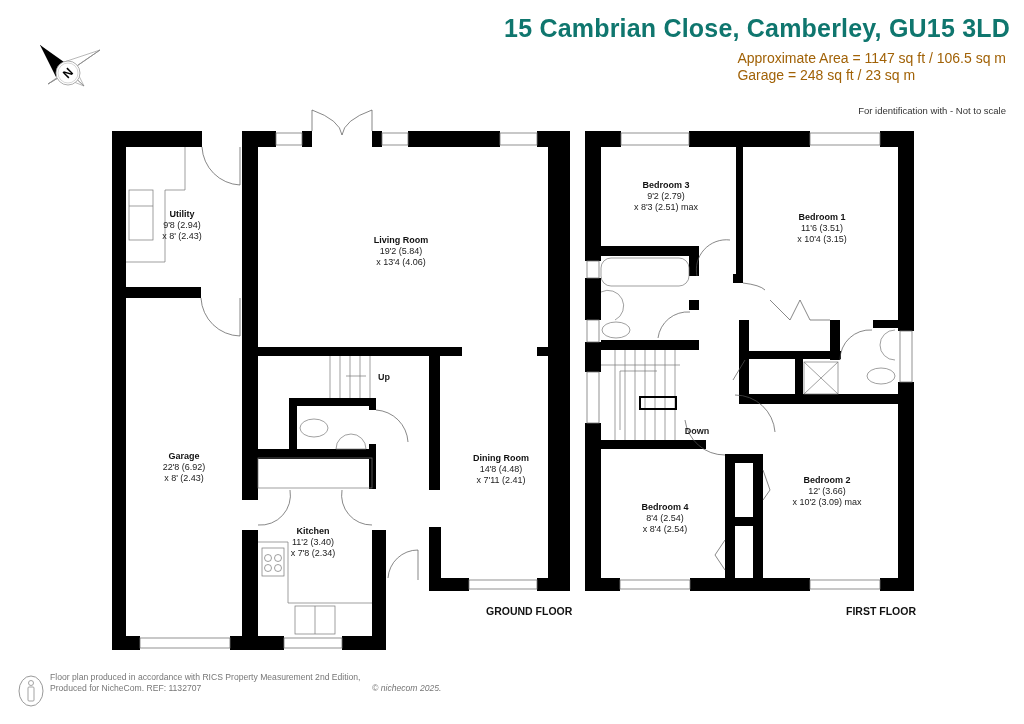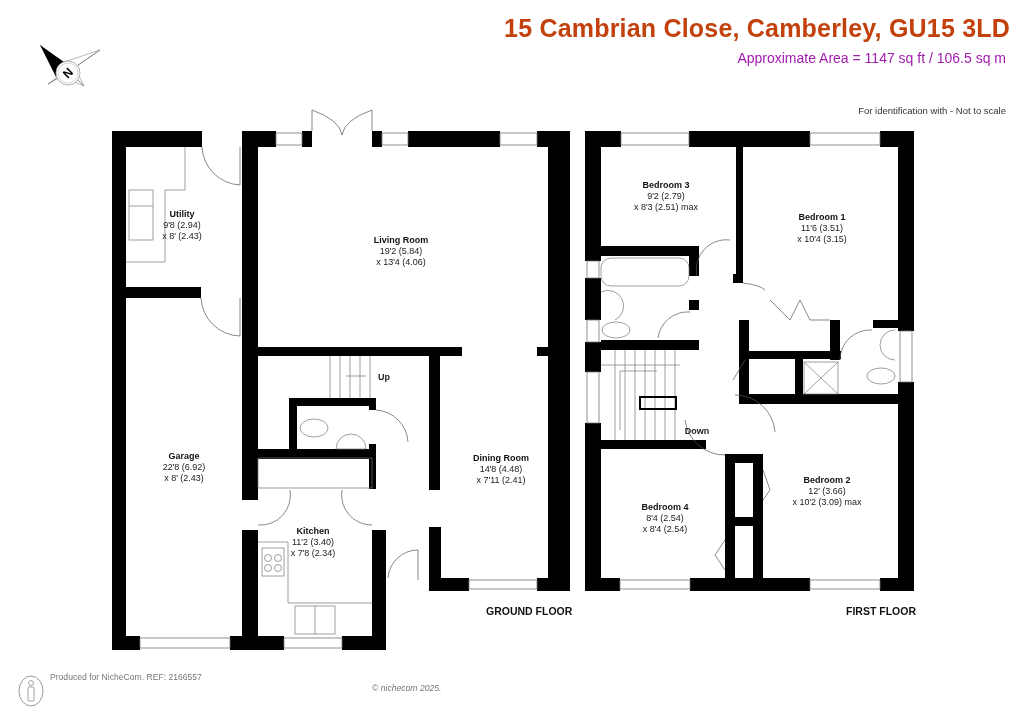--- a/index.html
+++ b/index.html
@@ -1,34 +1,35 @@
 <!DOCTYPE html>
 <html><head>
 <meta charset="utf-8">
 <style>
   html, body { margin: 0; padding: 0; background: #ffffff; }
   body { width: 1024px; height: 724px; position: relative; overflow: hidden; font-family: "Liberation Sans", sans-serif; color: #111; }
-  .title { position: absolute; right: 14px; top: 14px; font-size: 25px; font-weight: bold; color: #c2410c; letter-spacing: 0.2px; }
-  .areas { position: absolute; right: 18px; top: 50px; text-align: left; font-size: 14px; line-height: 17px; color: #a21caf; }
+  .title { position: absolute; right: 14px; top: 14px; font-size: 25px; font-weight: bold; color: #0f766e; letter-spacing: 0.2px; }
+  .areas { position: absolute; right: 18px; top: 50px; text-align: left; font-size: 14px; line-height: 17px; color: #a16207; }
   .note { position: absolute; right: 18px; top: 105px; font-size: 9.5px; color: #333; }
   svg.plan { position: absolute; left: 0; top: 0; }
   .room-label { font-family: "Liberation Sans", sans-serif; font-size: 9px; text-anchor: middle; fill: #222; }
   .room-name { font-weight: bold; fill: #111; }
   .floor-label { font-family: "Liberation Sans", sans-serif; font-size: 10.5px; font-weight: bold; fill: #111; }
   .footer { position: absolute; left: 50px; top: 672px; font-size: 8.6px; line-height: 11px; color: #777; }
   .footer-copy { position: absolute; left: 305px; top: 683px; font-size: 8.6px; color: #777; }
   .footer-icon { position: absolute; left: 17px; top: 674px; }
   .compass { position: absolute; left: 34px; top: 42px; }
 </style>
 </head>
 <body>
 
 <div class="title">15 Cambrian Close, Camberley, GU15 3LD</div>
 <div class="areas">
   <div>Approximate Area = 1147 sq ft / 106.5 sq m</div>
+  <div>Garage = 248 sq ft / 23 sq m</div>
 </div>
 <div class="note">For identification with - Not to scale</div>
 
 <svg class="compass" width="68" height="46" viewBox="0 0 68 46">
   <g stroke="#888" stroke-width="0.6" fill="none">
     <polygon points="6,3 26,22 34,30"></polygon>
     <polygon points="66,8 40,26 34,30"></polygon>
     <polygon points="66,8 30,20 34,30"></polygon>
     <polygon points="50,44 36,30 30,36"></polygon>
     <polygon points="50,44 40,24 34,30"></polygon>
@@ -270,15 +271,16 @@
     <text class="floor-label" x="846" y="615">FIRST FLOOR</text>
   </g>
 </svg>
 
 <svg class="footer-icon" width="28" height="34" viewBox="0 0 28 34">
   <ellipse cx="14" cy="17" rx="12" ry="15" fill="none" stroke="#999" stroke-width="1"></ellipse>
   <circle cx="14" cy="9" r="2.5" fill="none" stroke="#999" stroke-width="0.9"></circle>
   <rect x="11" y="13" width="6" height="14" rx="1" fill="none" stroke="#999" stroke-width="0.9"></rect>
 </svg>
 <div class="footer">
-  <div>Produced for NicheCom.  REF: 2166557</div>
+  <div>Floor plan produced in accordance with RICS Property Measurement 2nd Edition,</div>
+  <div>Produced for NicheCom.  REF: 1132707</div>
 </div>
 <div class="footer-copy" style="left:372px;font-style:italic;">© nichecom 2025.</div>
 
 </body></html>

